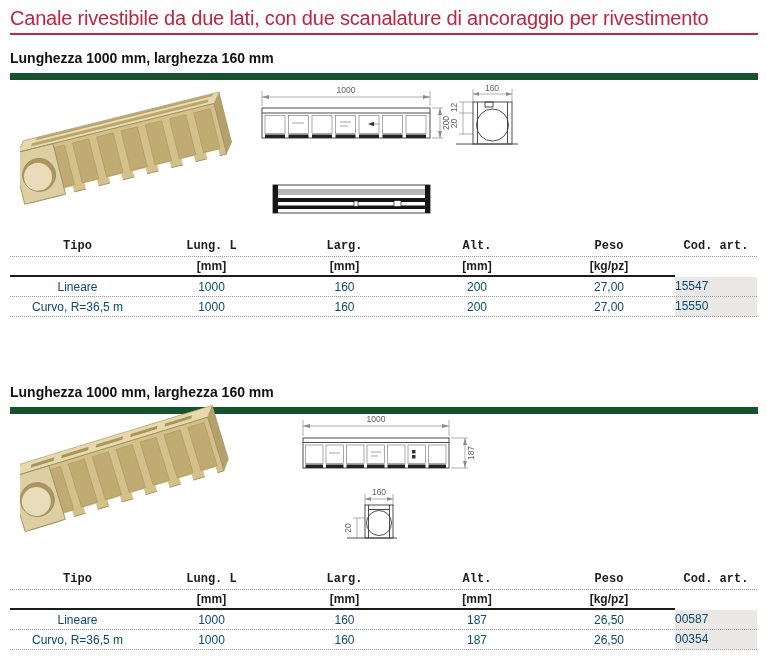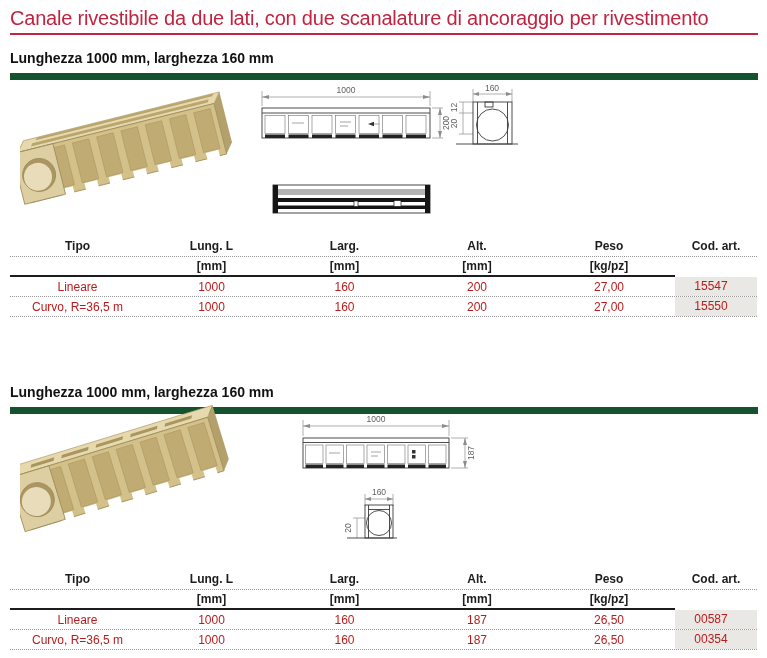--- a/index.html
+++ b/index.html
@@ -34,26 +34,26 @@
   #drawing2 { left:295px; top:412px; width:215px; height:142px; }
   .dim { font:8.5px "Liberation Sans", sans-serif; fill:#606060; }
   svg { display:block; }
 
   
   .ptable { position:absolute; left:10px; width:747px; font-size:12px; color:#1c1c1c; }
   #table1 { top:236px; }
   #table2 { top:569px; }
   .trow { display:grid; grid-template-columns:135px 133px 133px 132px 132px 82px; align-items:center; }
   .trow .c { text-align:center; white-space:nowrap; }
-  .trow.h1 { height:21px; border-bottom:1px dotted #979797; font-weight:bold; }
+  .trow.h1 { height:21px; border-bottom:1px dotted #979797; font-weight:bold;font-family:Liberation Mono, monospace; }
   .trow.h2 { height:20px; font-weight:bold; }
   .trow.h2 .c { border-bottom:2px solid #1c1c1c; height:100%; line-height:18px; }
   .trow.h2 .c.last { border-bottom:2px solid transparent; }
-  .trow.data { height:20px; border-bottom:1px dotted #979797; color:#b91c1c; }
-  .trow.data .c.cod { background:#e9e8e5; text-align:center; padding-right:10px; height:100%; line-height:19px; }
+  .trow.data { height:20px; border-bottom:1px dotted #979797; color:#0c4a6e; }
+  .trow.data .c.cod { background:#e9e8e5; text-align:left; padding-right:10px; height:100%; line-height:19px; }
 </style>
 </head>
 <body>
 
 <div class="page">
 
   <h1 id="title1" class="sec-title">Canale rivestibile da due lati, con due scanalature di ancoraggio per rivestimento</h1>
   <div id="sub1" class="sec-sub">Lunghezza 1000 mm, larghezza 160 mm</div>
 
   <svg id="product1" class="product" viewBox="0 0 232 145">

